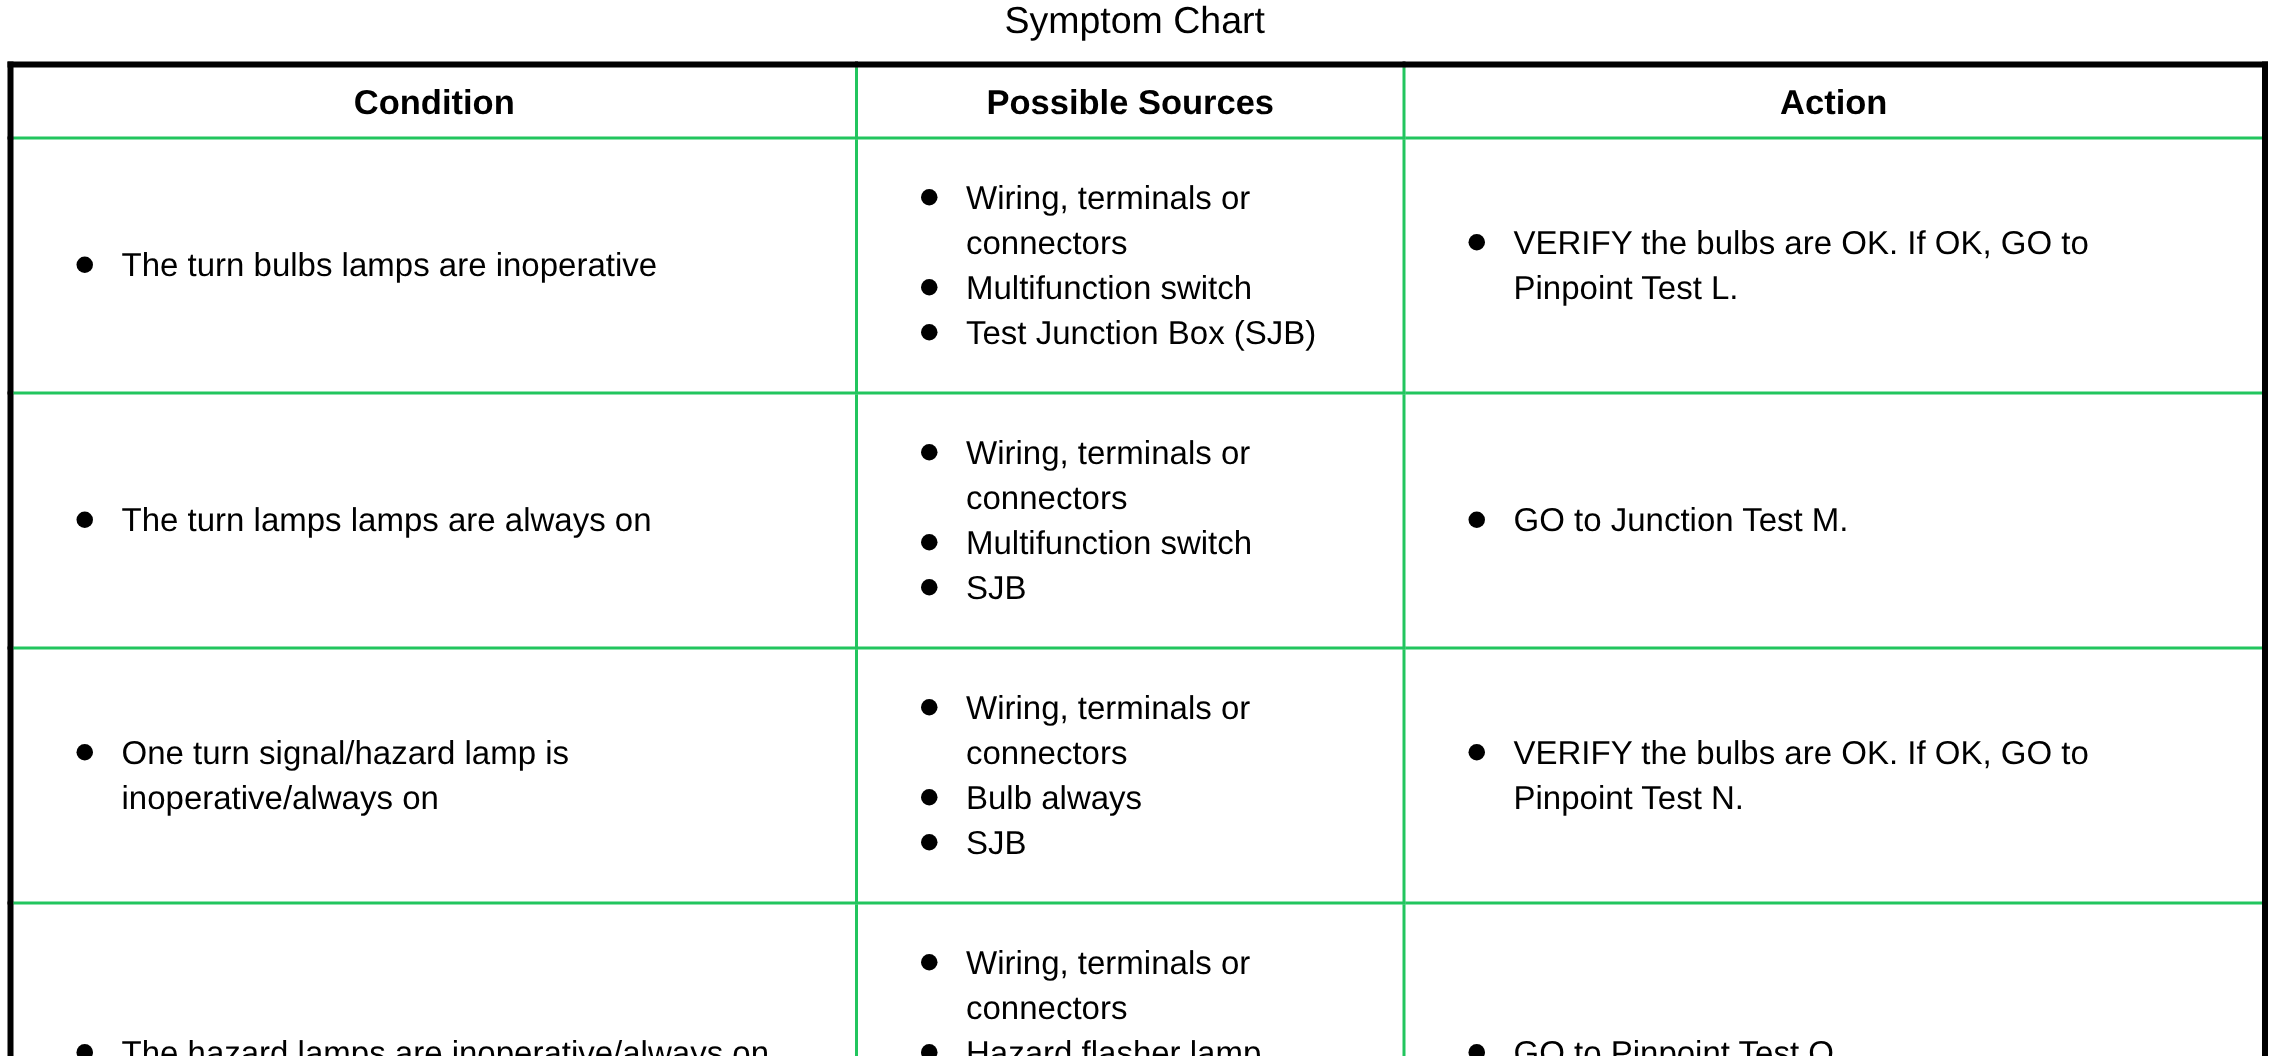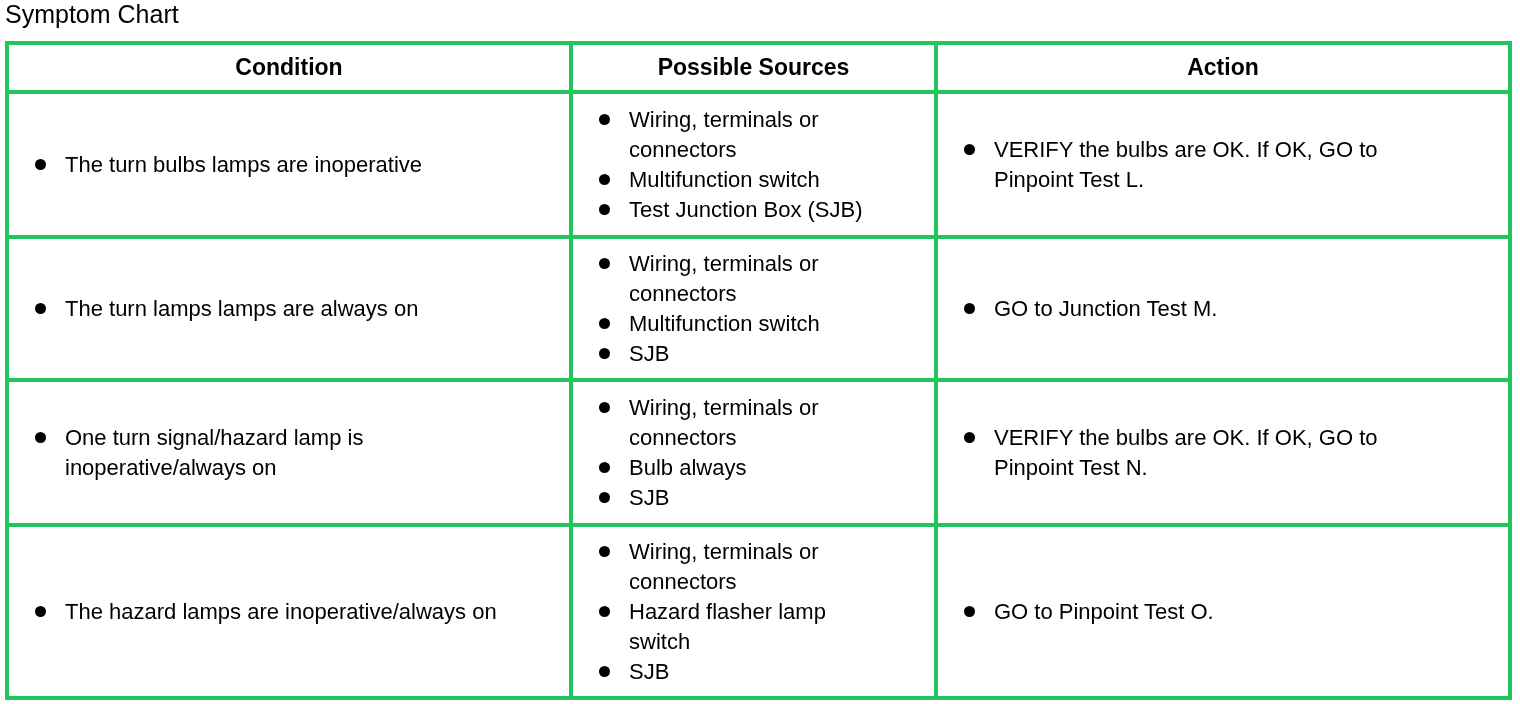--- a/index.html
+++ b/index.html
@@ -7,45 +7,46 @@
   body {
     width: 1520px; height: 704px;
     background: #ffffff; color: #000000;
     font-family: "Liberation Sans", sans-serif;
     overflow: hidden;
   }
   .page { position: relative; width: 1520px; height: 704px; background: #fff; }
 
   .chart-title {
     position: absolute; top: 0; left: 5px; width: 1503px;
+    text-align: center;
     font-size: 25px; line-height: 28px; font-weight: 400;
   }
 
   table.symptom-table {
     position: absolute; top: 41px; left: 5px;
     width: 1503px; height: 654px;
     border-collapse: collapse; table-layout: fixed;
     border: 4px solid #000;
   }
-  th, td { border: 4px solid #22c55e; padding: 0; }
+  th, td { border: 2px solid #22c55e; padding: 0; }
 
   th {
     font-size: 23px; font-weight: 700;
     text-align: center; vertical-align: middle;
     padding: 4px 0;
   }
   tr.header-row { height: 49px; }
   tr.row-1 { height: 145px; }
   tr.row-2 { height: 143px; }
   tr.row-3 { height: 145px; }
   tr.row-4 { height: 173px; }
 
   td { vertical-align: middle; padding: 8px 14px 8px 0; }
 
-  ul.cell-list { list-style: none; margin: 0; padding: 0; }
+  ul.cell-list { list-style: none; margin: 16px; padding: 0; }
   ul.cell-list li { display: flex; align-items: flex-start; padding-left: 26px; }
   .bullet {
     flex: 0 0 11px; width: 11px; height: 11px;
     border-radius: 50%; background: #000;
     margin: 9px 19px 0 0;
   }
   .li-text {
     font-size: 22px; line-height: 30px;
     white-space: pre-line;
   }

